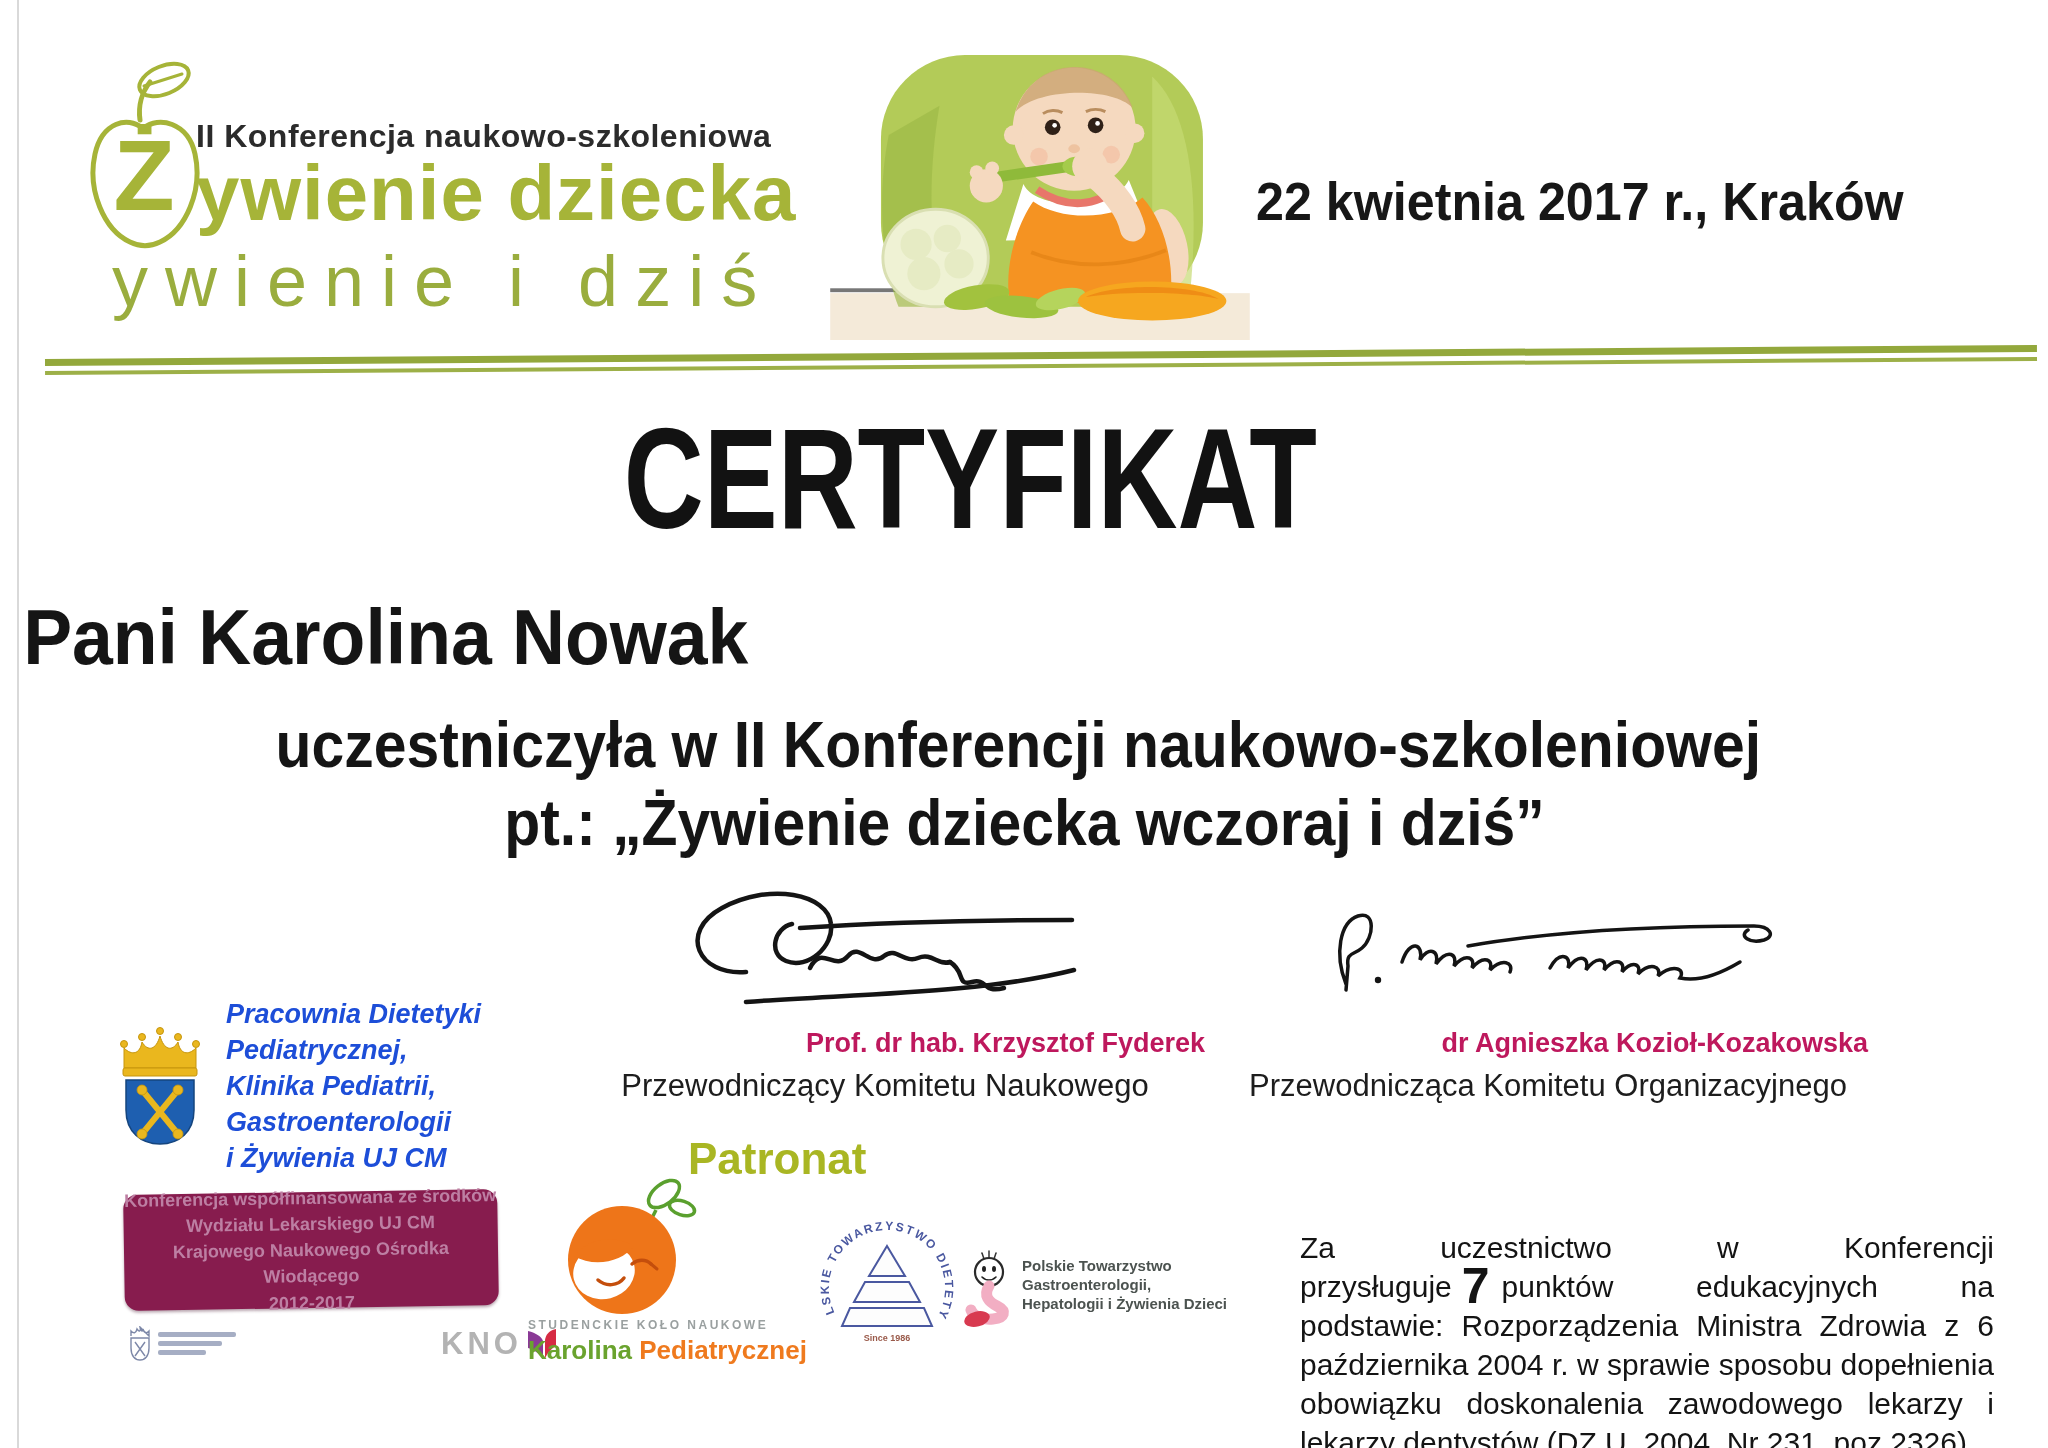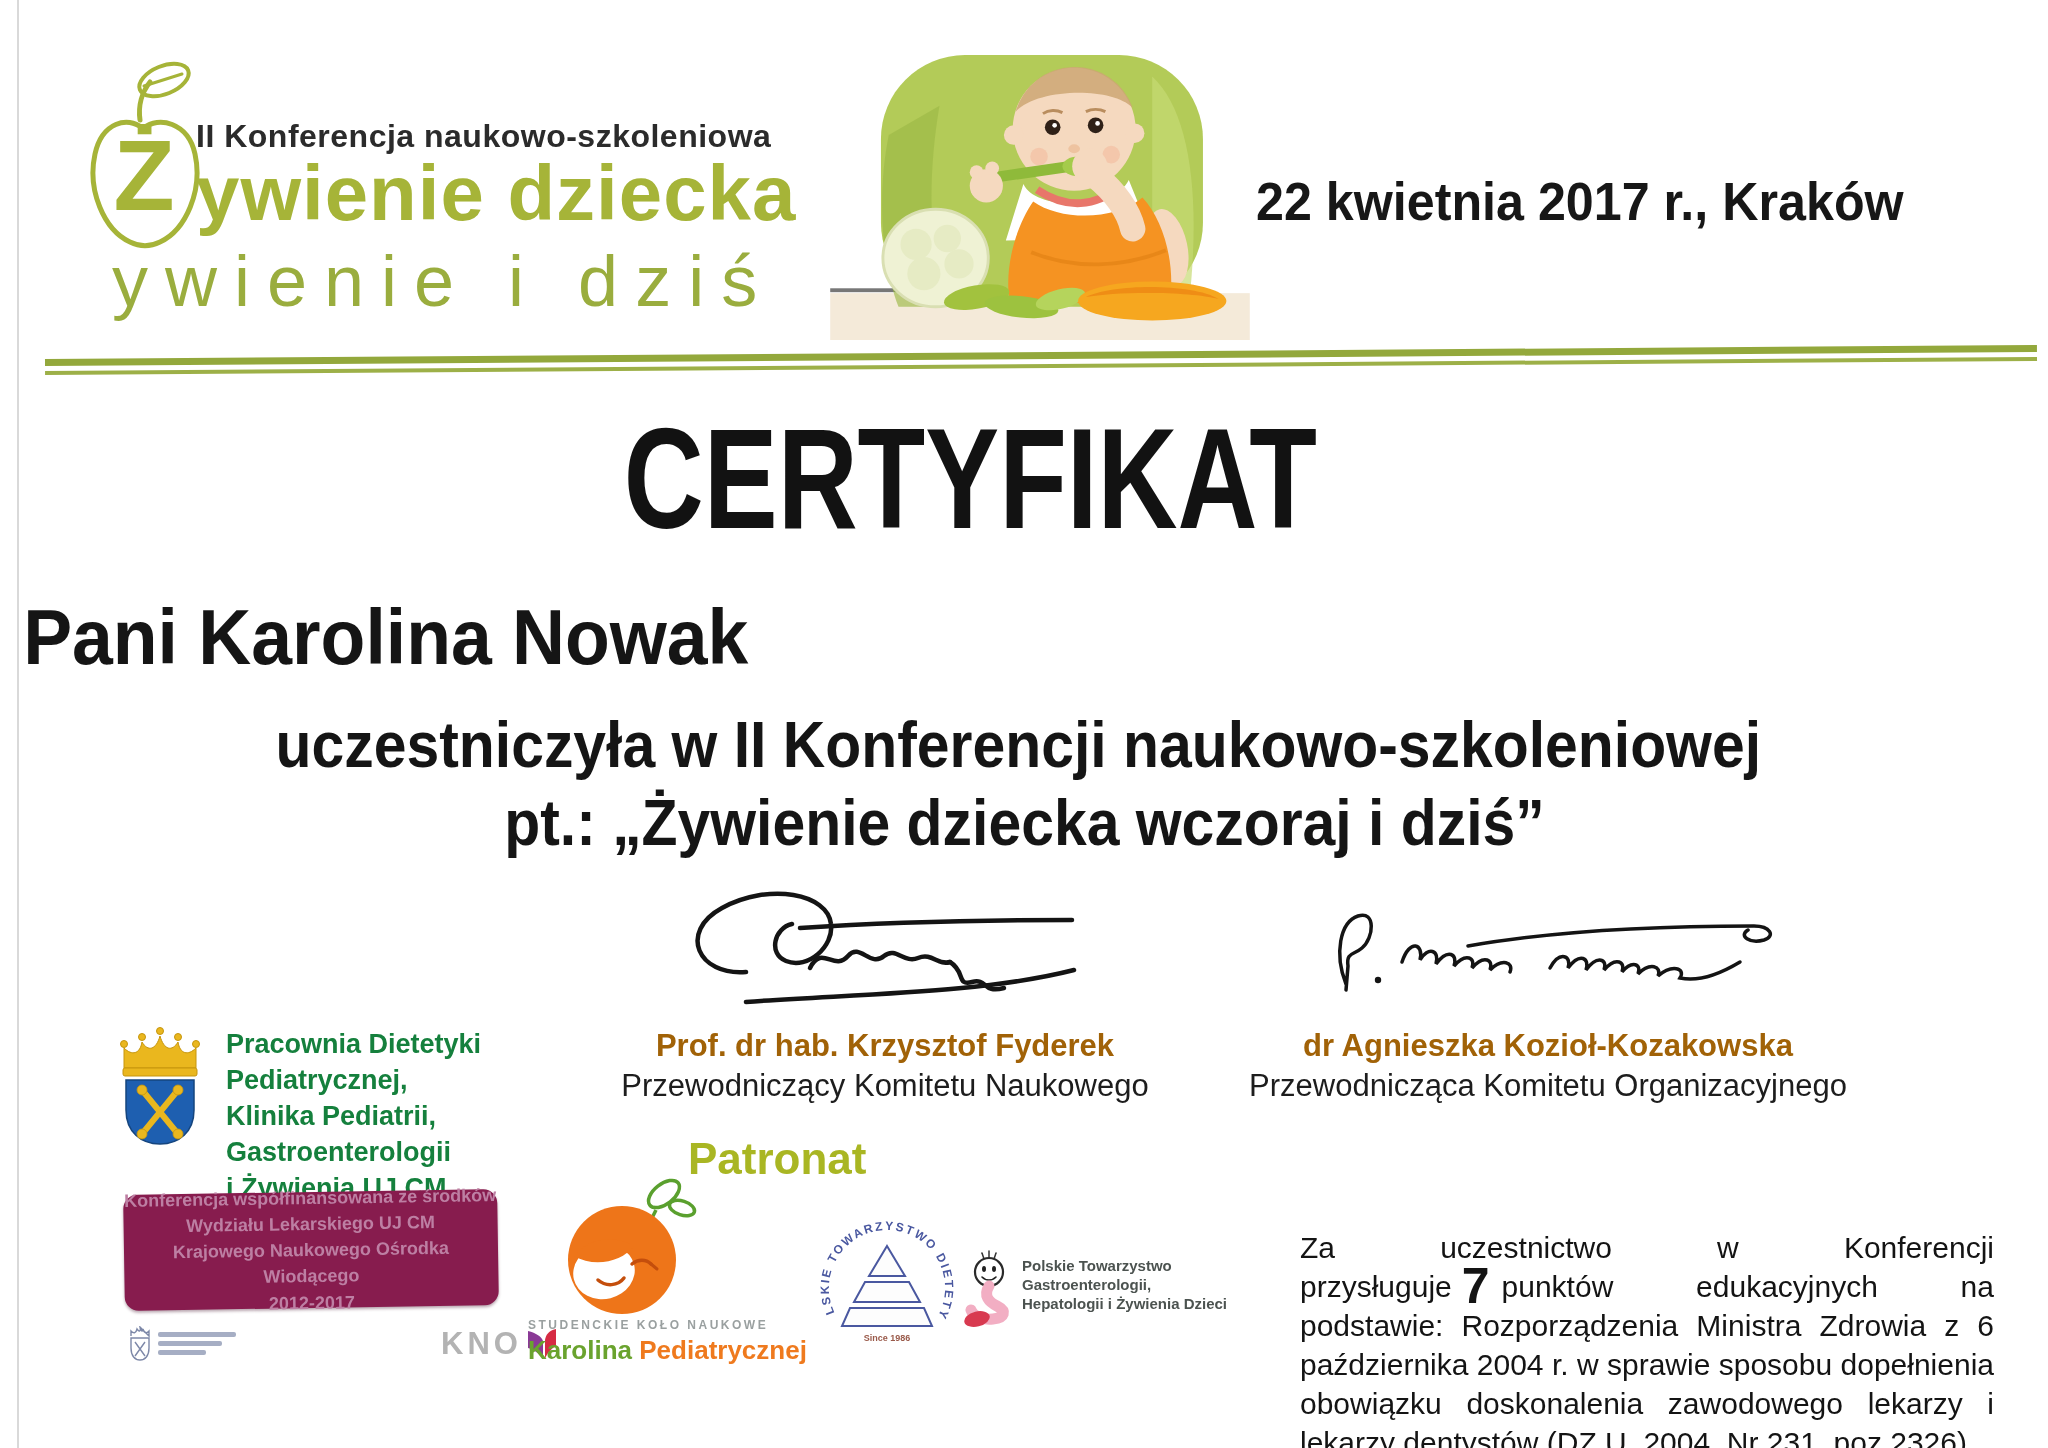--- a/index.html
+++ b/index.html
@@ -26,29 +26,29 @@
   
   .cert-title{left:0;top:408px;width:1940px;text-align:center;font-size:142px;font-weight:700;color:#121212;line-height:1;}
   .cert-title .cond{transform:scaleX(.78);}
   .recipient{left:0;top:592px;width:2048px;text-align:left;font-size:78px;font-weight:700;color:#151515;}
   .recipient .cond{transform:scaleX(.94);}
   .statement1{left:0;top:708px;width:2036px;text-align:center;font-size:64px;font-weight:700;color:#151515;}
   .statement2{left:0;top:786px;width:2048px;text-align:center;font-size:64px;font-weight:700;color:#151515;}
   .statement1 .cond,.statement2 .cond{transform:scaleX(.92);}
 
   
-  .sig-name{font-size:31px;font-weight:700;color:#a16207;text-align:center;}
+  .sig-name{font-size:27px;font-weight:700;color:#be185d;text-align:right;}
   .sig-role{font-size:31px;font-weight:400;color:#1d1d1d;text-align:center;}
   .sig-name-l{left:565px;top:1028px;width:640px;}
   .sig-role-l{left:545px;top:1068px;width:680px;}
   .sig-name-r{left:1228px;top:1028px;width:640px;}
   .sig-role-r{left:1228px;top:1068px;width:640px;}
 
   
-  .org-text{left:226px;top:1026px;width:420px;font-size:27px;font-weight:600;color:#15803d;line-height:36px;}
+  .org-text{left:226px;top:996px;width:420px;font-size:27px;font-weight:600;color:#1d4ed8;line-height:36px;font-style:italic;}
 
   
   .fund-box{
     left:124px;top:1192px;width:374px;height:116px;background:#871c4e;border-radius:14px;
     transform:rotate(-0.9deg);display:flex;flex-direction:column;justify-content:center;
     text-align:center;color:#bd7fa3;font-size:18px;font-weight:600;line-height:26px;
     box-shadow:0 2px 3px rgba(60,10,35,.35);
   }
   .fund-box .yr{margin-top:1px;}
 

